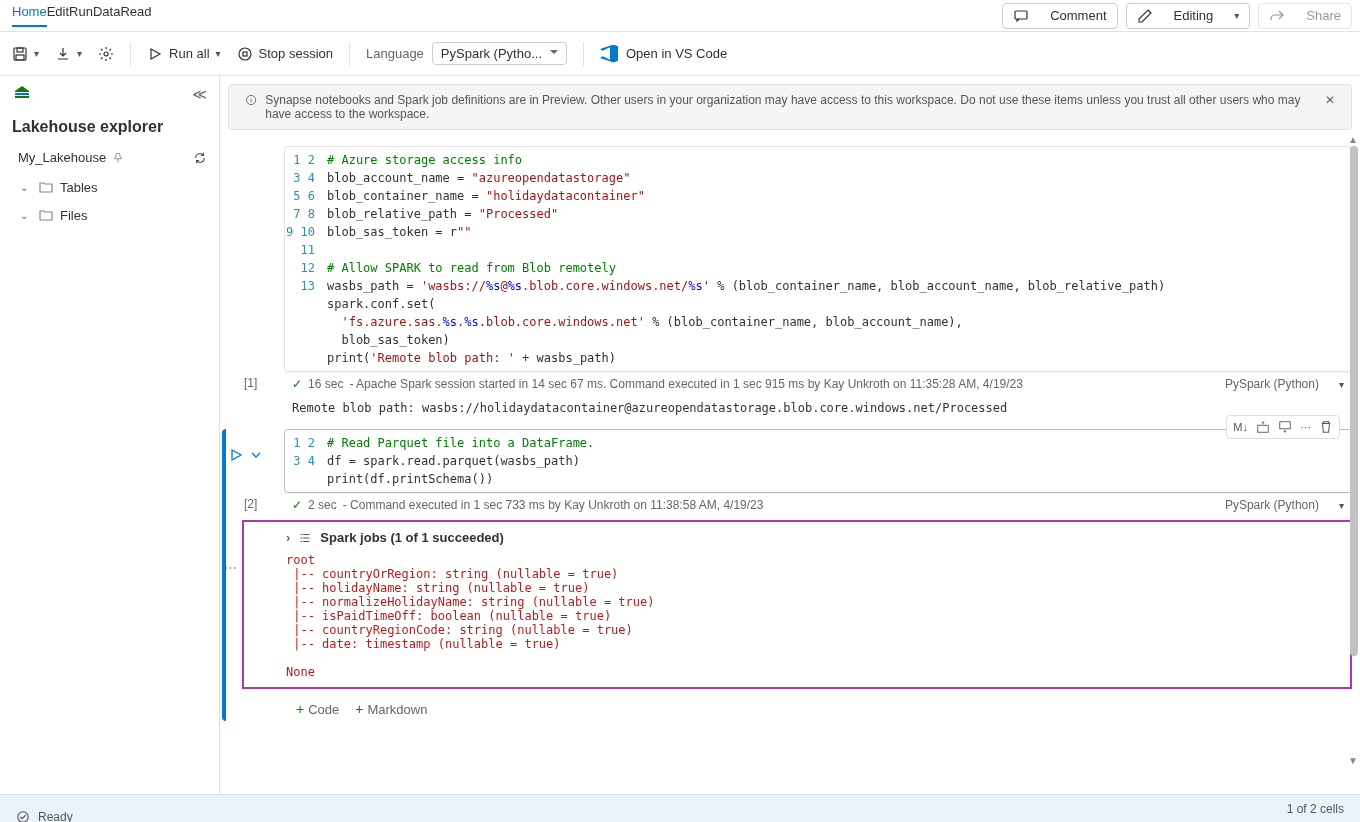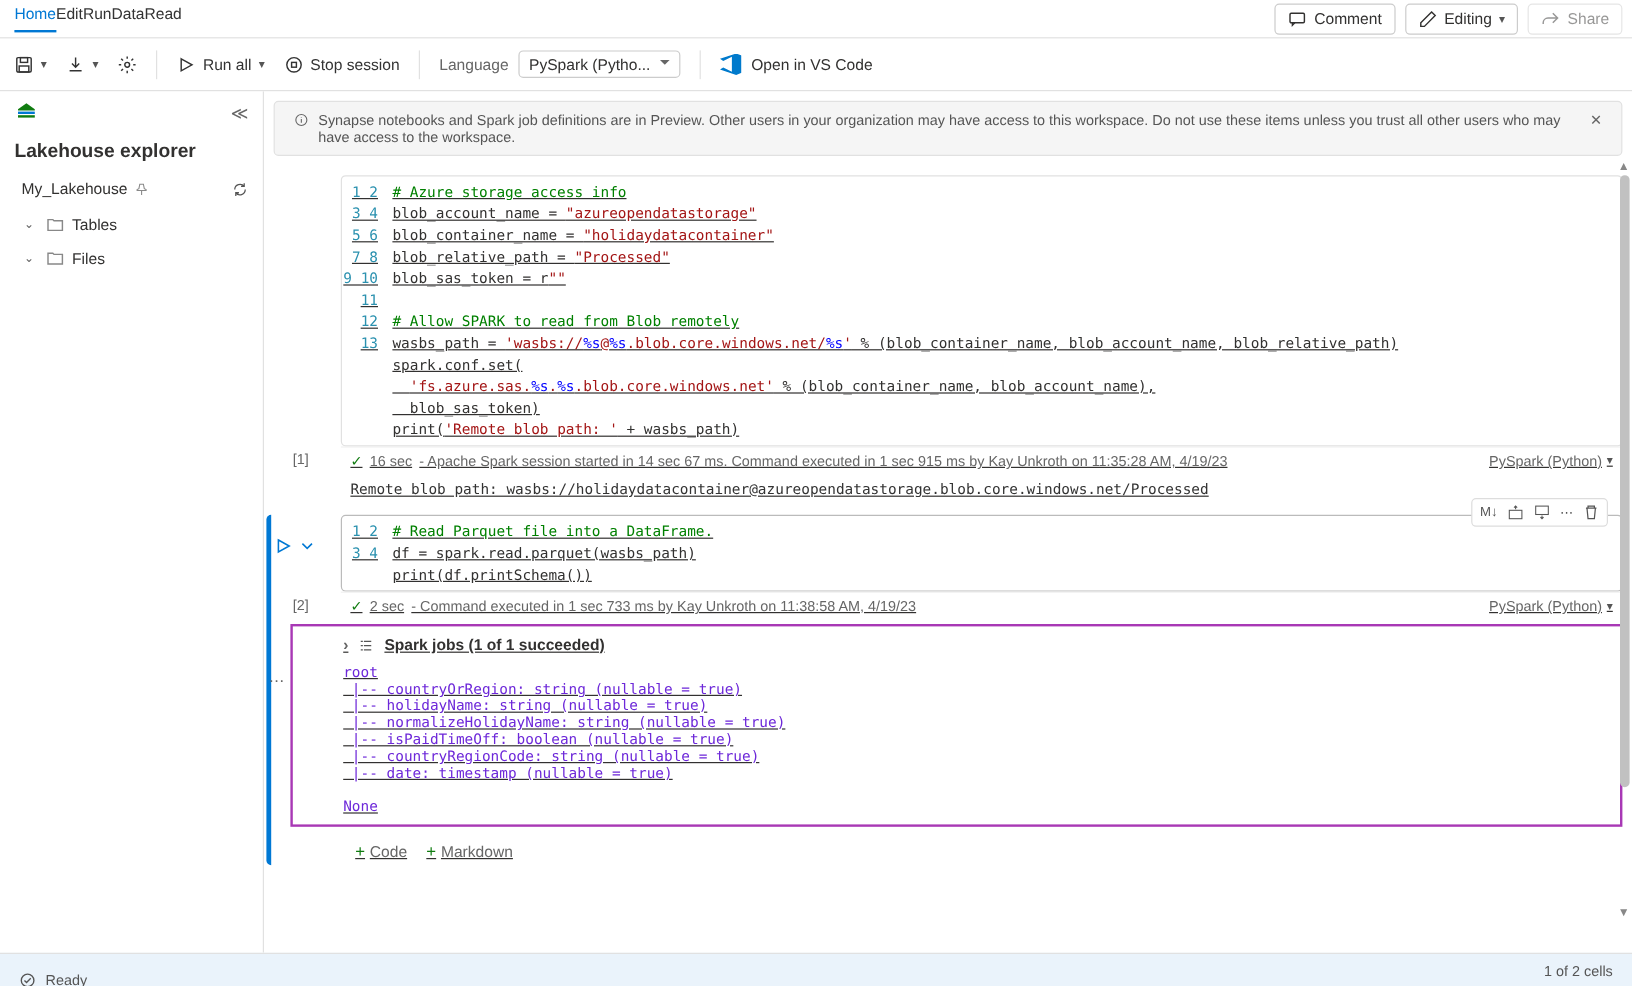--- a/index.html
+++ b/index.html
@@ -4,21 +4,21 @@
 <style>
   * { box-sizing: border-box; margin: 0; padding: 0; }
   body { font-family: "Segoe UI", -apple-system, sans-serif; font-size: 13px; color: #323130; background: #fff; width: 1360px; height: 822px; overflow: hidden; display: flex; flex-direction: column; }
   
   
   .menubar { display: flex; align-items: center; height: 32px; border-bottom: 1px solid #e1e1e1; padding: 0 8px; }
   .menubar-left { display: flex; padding-left: 4px; }
   .menubar-item { cursor: pointer; color: #333; padding-bottom: 6px; }
   .menubar-item.active { color: #0078d4; border-bottom: 2px solid #0078d4; }
   .menubar-right { margin-left: auto; display: flex; gap: 8px; align-items: center; }
-  .btn-outline { display: flex; align-items: center; gap: 6px; border: 1px solid #ccc; border-radius: 4px; padding: 4px 10px; background: #fff; cursor: pointer; }
+  .btn-outline { display: flex; align-items: center; gap: 21px; border: 1px solid #ccc; border-radius: 4px; padding: 4px 10px; background: #fff; cursor: pointer; }
   .btn-outline.disabled { opacity: .5; cursor: default; }
   .chev { font-size: 10px; color: #555; }
   
   
   .toolbar { display: flex; align-items: center; height: 44px; border-bottom: 1px solid #e1e1e1; padding: 0 12px; gap: 16px; }
   .tool-btn { display: flex; align-items: center; gap: 6px; cursor: pointer; color: #333; }
   .tool-btn svg, .btn-outline svg { width: 16px; height: 16px; }
   .divider { width: 1px; height: 24px; background: #e1e1e1; }
   .lang-group { display: flex; align-items: center; gap: 8px; }
   .lang-label { color: #666; }
@@ -36,21 +36,21 @@
   .lakehouse-row { display: flex; align-items: center; justify-content: space-between; padding: 8px 12px 8px 18px; }
   .lakehouse-name { display: flex; align-items: center; gap: 6px; }
   .tree-item { display: flex; align-items: center; gap: 6px; padding: 6px 12px 6px 20px; cursor: pointer; }
   .tree-chevron { font-size: 10px; color: #666; width: 12px; }
   .folder-icon { width: 16px; height: 16px; }
   
   .content { flex: 1; display: flex; flex-direction: column; overflow: auto; position: relative; }
   .banner { display: flex; align-items: flex-start; gap: 8px; padding: 8px 16px; background: #f5f5f5; color: #555; font-size: 12px; border: 1px solid #e1e1e1; margin: 8px; border-radius: 4px; }
   .banner-close { margin-left: auto; cursor: pointer; color: #666; }
   
-  .cells { padding: 8px 8px 8px 64px; position: relative; text-decoration: underline; }
+  .cells { padding: 8px 8px 8px 64px; position: relative; }
   
   .cell { margin-bottom: 8px; position: relative; }
   .cell-input { display: flex; border: 1px solid #e1e1e1; border-radius: 4px; background: #fff; }
   .cell.active .cell-input { border-color: #bbb; }
   .active-sidebar { width: 4px; background: #0078d4; border-radius: 4px 0 0 4px; position: absolute; left: -62px; top: 0; bottom: 0; }
   
   .gutter-controls { position: absolute; left: -56px; top: 18px; display: flex; gap: 4px; }
   .gutter-controls svg { width: 16px; height: 16px; color: #0078d4; cursor: pointer; }
   
   .cell-toolbar { position: absolute; top: -14px; right: 12px; background: #fff; border: 1px solid #ddd; border-radius: 4px; display: flex; gap: 8px; padding: 4px 6px; align-items: center; font-size: 11px; }
@@ -59,28 +59,28 @@
   .line-numbers { width: 38px; text-align: right; padding: 4px 8px 4px 0; color: #2b91af; font-family: Consolas, monospace; font-size: 12px; line-height: 1.5; user-select: none; }
   .code { flex: 1; padding: 4px 8px 4px 4px; font-family: Consolas, monospace; font-size: 12px; line-height: 1.5; white-space: pre; overflow-x: auto; }
   .c-comment { color: #008000; }
   .c-string { color: #a31515; }
   .c-fmt { color: #0000ff; }
   
   .cell-status { display: flex; align-items: center; gap: 8px; padding: 4px 8px; color: #666; font-size: 12px; border-top: 1px solid #f1f1f1; }
   .cell-status-left { display: flex; align-items: center; gap: 6px; flex: 1; }
   .exec-label { position: absolute; left: -40px; color: #666; font-size: 12px; }
   .check { color: #107c10; }
-  .lang-status { margin-left: auto; display: flex; align-items: center; gap: 4px; cursor: pointer; }
+  .lang-status { margin-left: auto; display: flex; align-items: center; gap: 20px; cursor: pointer; }
   
   .cell-output { font-family: Consolas, monospace; font-size: 12px; padding: 6px 8px; white-space: pre; color: #333; }
   
   .spark-jobs-box { border: 2px solid #a838b5; margin: 4px 0 8px -42px; padding: 8px 12px 8px 42px; position: relative; }
   .spark-jobs-header { display: flex; align-items: center; gap: 8px; font-weight: 600; margin-bottom: 8px; }
   .spark-chevron { color: #666; cursor: pointer; }
-  .schema-output { font-family: Consolas, monospace; font-size: 12px; white-space: pre; color: #6d28d9; }
+  .schema-output { font-family: Consolas, monospace; font-size: 12px; white-space: pre; color: #b91c1c; }
   .dots-left { position: absolute; left: -60px; top: 40px; color: #666; }
   
   .add-cell-row { display: flex; gap: 16px; padding: 4px 12px; color: #666; font-size: 13px; }
   .add-btn { display: flex; align-items: center; gap: 4px; cursor: pointer; }
   .plus { color: #107c10; font-size: 14px; }
   
   .scroll-indicator { position: absolute; right: 2px; top: 70px; width: 8px; height: 510px; background: #c1c1c1; border-radius: 4px; }
   .scroll-arrow-top { position: absolute; right: 2px; top: 58px; color: #888; font-size: 10px; }
   .scroll-arrow-bottom { position: absolute; right: 2px; bottom: 28px; color: #888; font-size: 10px; }
   

